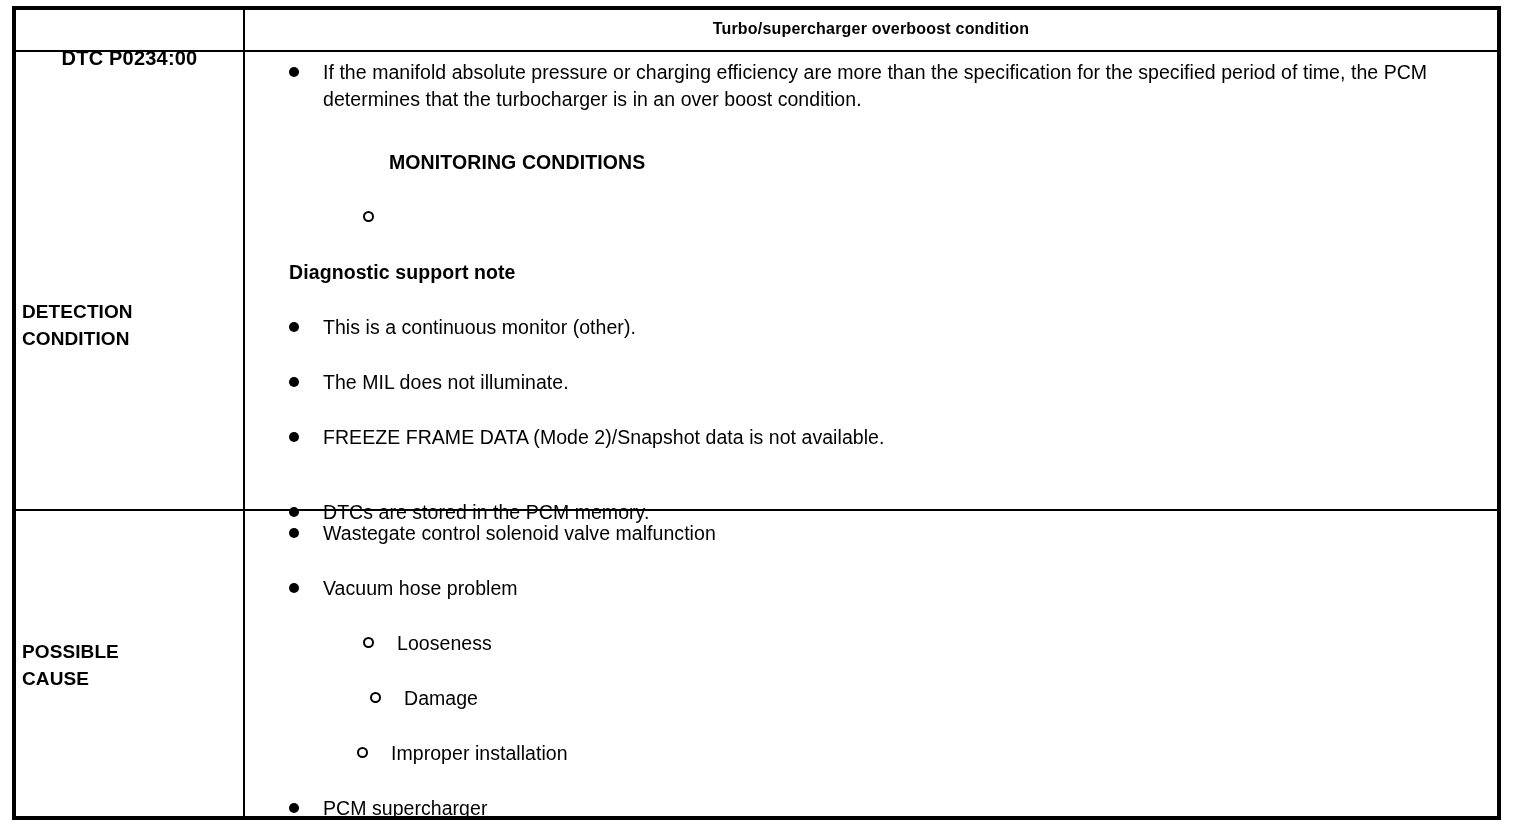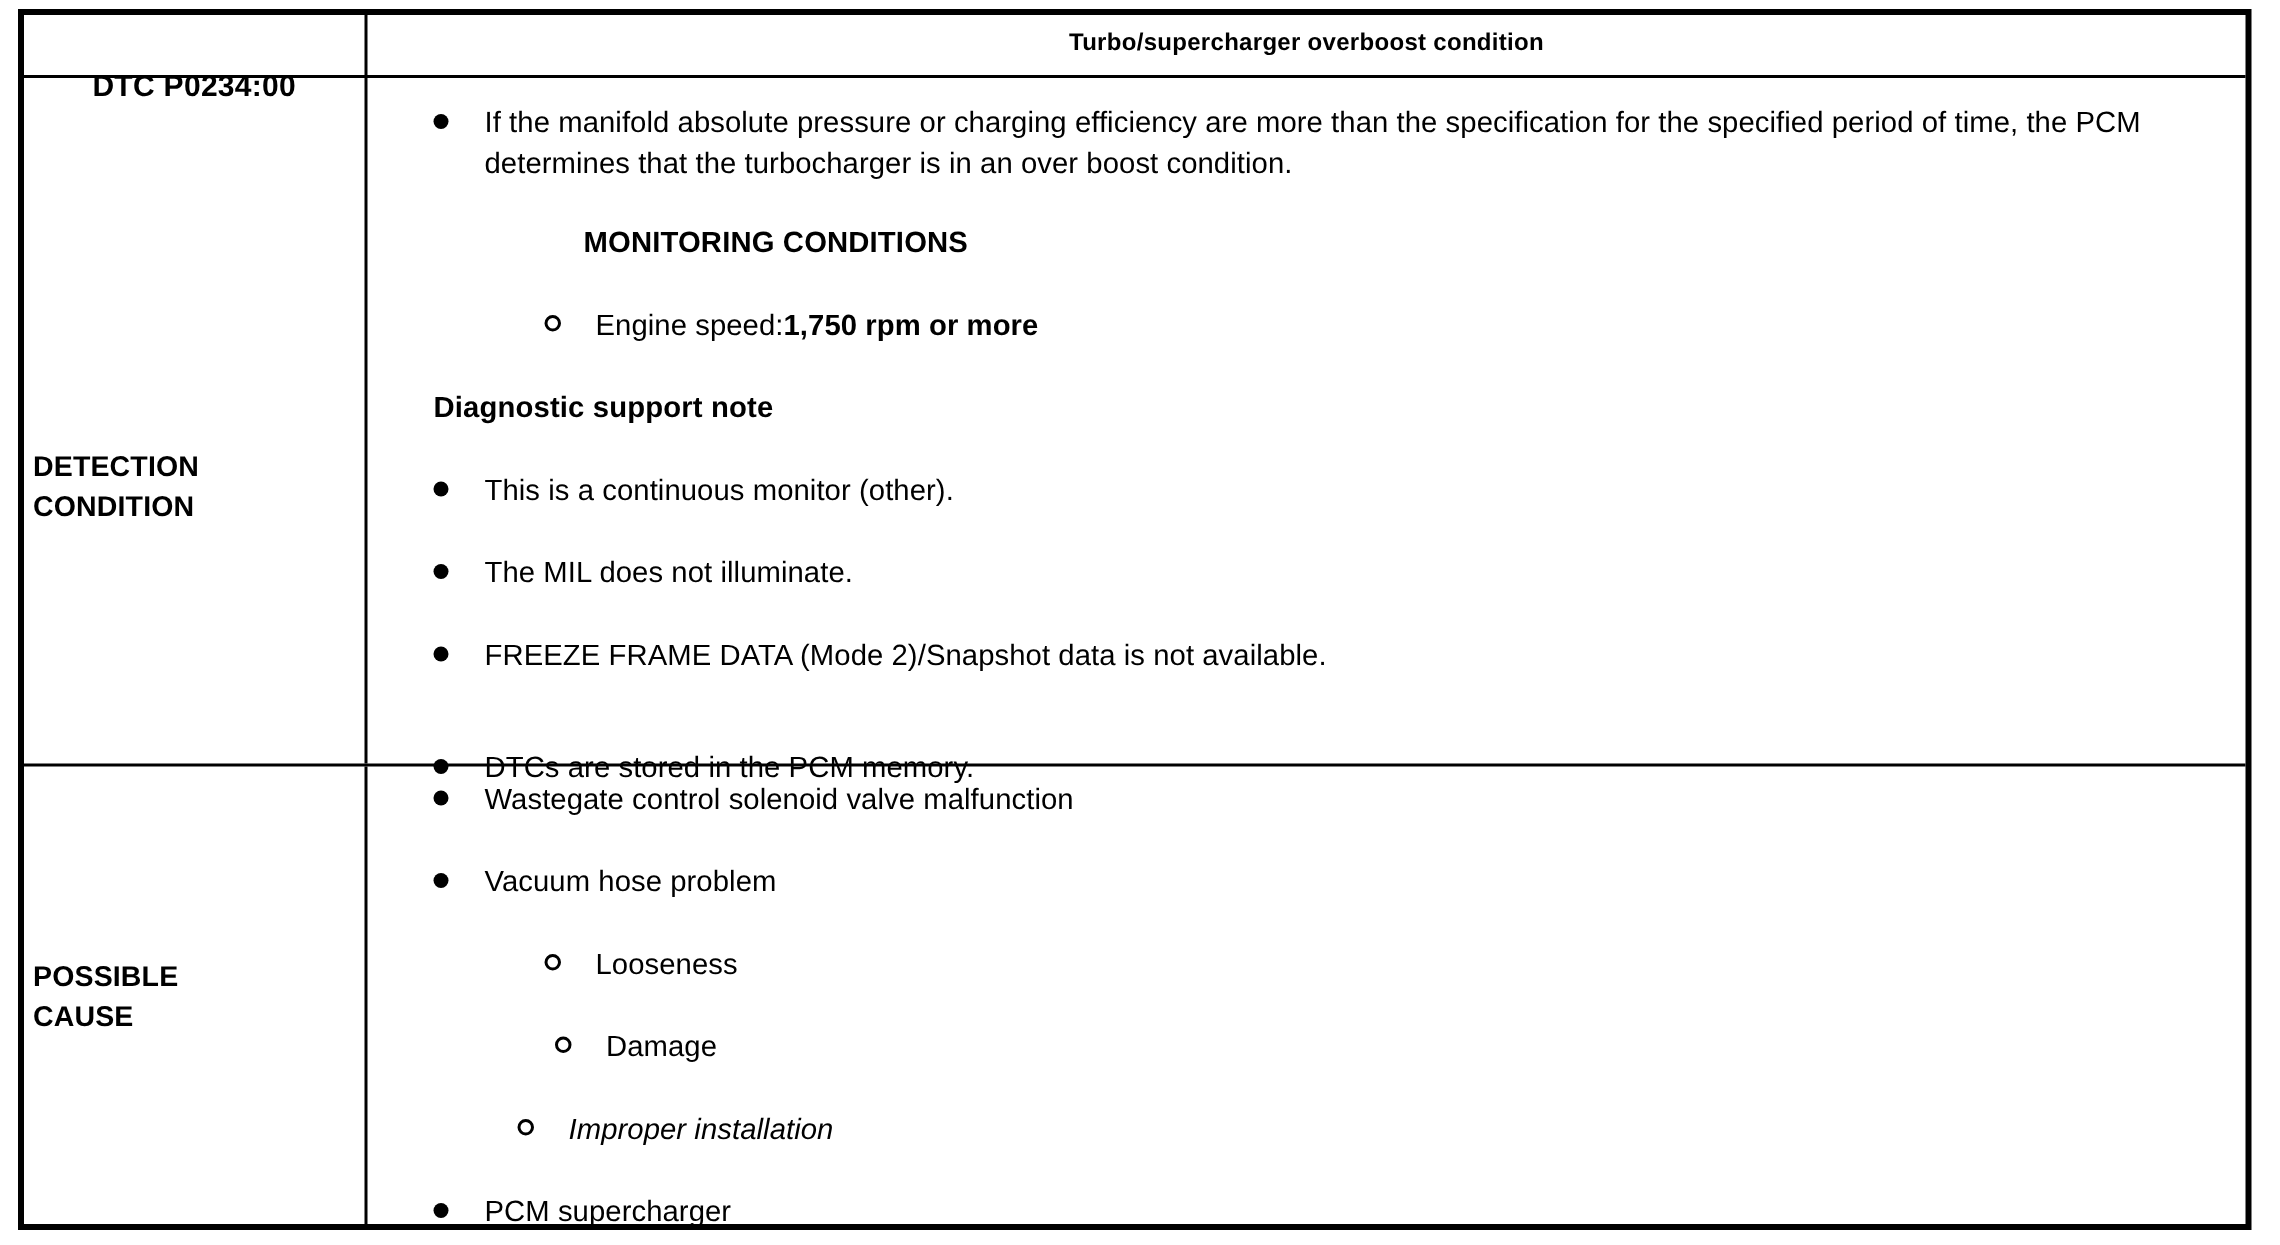--- a/index.html
+++ b/index.html
@@ -163,30 +163,29 @@
     <div class="row row-detect">
 
       <div class="cell-label">
         <div class="row-label detect">DETECTION
 CONDITION</div>
       </div>
 
       <div class="cell-body">
         <div class="body-inner">
 
-          <div class="item" style="top:7px; left:44px; width:1200px;margin-top:10px;">
+          <div class="item" style="top:7px; left:44px; width:1200px;">
             <span class="marker marker-disc"></span>
             <span class="txt">If the manifold absolute pressure or charging efficiency are more than the specification for the specified period of time, the PCM determines that the turbocharger is in an over boost condition.</span>
           </div>
 
           <div class="heading" style="top:97px; left:144px;">MONITORING CONDITIONS</div>
 
           <div class="item" style="top:152px; left:118px;">
             <span class="marker marker-circle"></span>
-            <span class="txt"><span>Engine speed:</span><span class="b">1,750 rpm or more</span></span>
           </div>
 
           <div class="heading" style="top:207px; left:44px;">Diagnostic support note</div>
 
           <div class="item" style="top:262px; left:44px;">
             <span class="marker marker-disc"></span>
             <span class="txt">This is a continuous monitor (other).</span>
           </div>
 
           <div class="item" style="top:317px; left:44px;">
@@ -231,21 +230,21 @@
           <div class="item" style="top:119px; left:118px;">
             <span class="marker marker-circle"></span>
             <span class="txt">Looseness</span>
           </div>
 
           <div class="item" style="top:174px; left:125px;text-align:right;">
             <span class="marker marker-circle"></span>
             <span class="txt">Damage</span>
           </div>
 
-          <div class="item" style="top:229px; left:100px;font-style:italic;">
+          <div class="item" style="top:229px; left:112px;">
             <span class="marker marker-circle"></span>
             <span class="txt">Improper installation</span>
           </div>
 
           <div class="item" style="top:284px; left:44px;">
             <span class="marker marker-disc"></span>
             <span class="txt">PCM supercharger</span>
           </div>
 
         </div>

